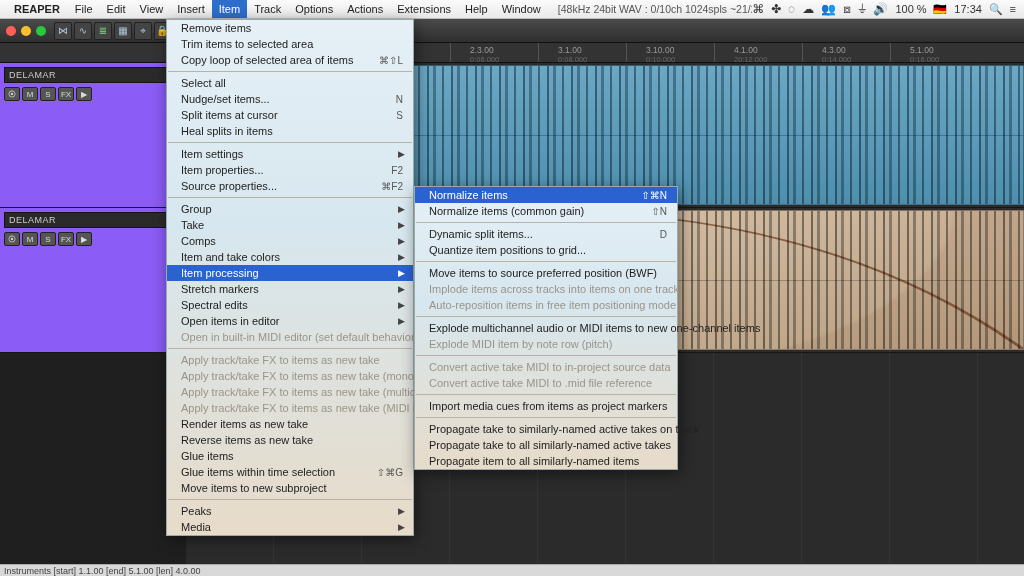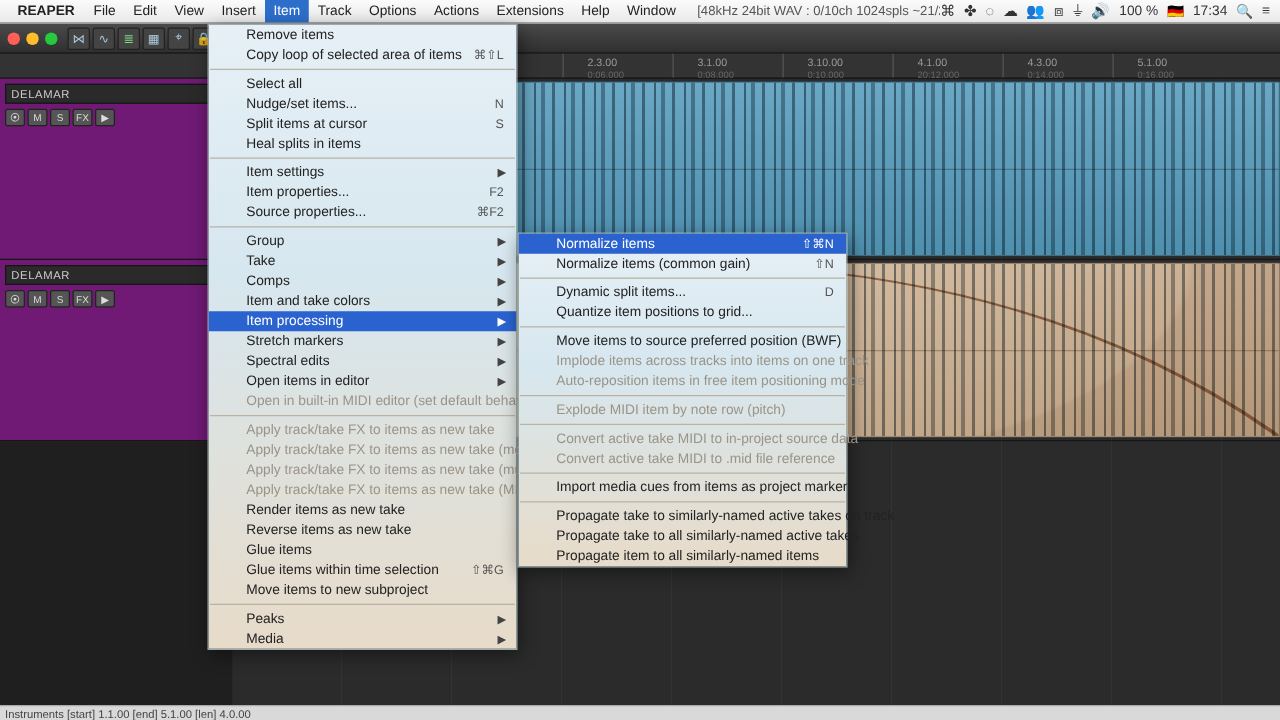--- a/index.html
+++ b/index.html
@@ -27,21 +27,21 @@
   .tcp { position:absolute; left:0; top:0; bottom:0; width:186px; background:#1f1f1f; }
   .arrange { position:absolute; left:186px; right:0; top:0; bottom:0; background:#2b2b2b; }
 
   .ruler { height:20px; background:#333; border-bottom:1px solid #111; display:flex; color:#999; font-size:8.5px; }
   .ruler .seg { border-left:1px solid #555; padding:2px 19px; flex:0 0 88px; white-space:nowrap; }
   .ruler .seg .sub { color:#666; font-size:7.5px; display:block; }
 
   .track-row { position:relative; height:145px; border-bottom:1px solid #171717; }
   .track-row.lower { height:145px; }
   .tcp .thead { height:20px; background:#333; border-bottom:1px solid #111; }
-  .tcp .trow { height:145px; border-bottom:1px solid #171717; background:#701a75; padding:4px; color:#ccc; font-size:9px; }
+  .tcp .trow { height:145px; border-bottom:1px solid #171717; background:#8b5cf6; padding:4px; color:#ccc; font-size:9px; }
   .tcp .trow .tname { background:#2a2a2a; padding:2px 4px; border:1px solid #151515; margin-bottom:4px; font-size:9px; letter-spacing:.5px; }
   .tcp .trow .btns { display:flex; gap:2px; flex-wrap:wrap; }
   .tcp .trow .btn { width:16px; height:14px; background:#555; border:1px solid #222; border-radius:2px; font-size:8px; display:flex; align-items:center; justify-content:center; color:#ddd; }
 
   
   .item { position:absolute; top:2px; bottom:2px; border:1px solid rgba(0,0,0,.35); border-radius:1px; overflow:hidden; }
   .item.blue { background:linear-gradient(#6aa8c4,#4e8fae); left:0; right:0; }
   .item.blue::after, .item.tan::after { content:""; position:absolute; inset:0; background:
      repeating-linear-gradient(90deg, rgba(10,30,45,.55) 0 2px, transparent 2px 6px, rgba(10,30,45,.4) 6px 9px, transparent 9px 15px, rgba(10,30,45,.5) 15px 17px, transparent 17px 24px);
      mix-blend-mode:multiply; opacity:.9; }
@@ -51,21 +51,21 @@
   .item.tan .fade::before { content:""; position:absolute; right:0; top:0; width:100%; height:100%; background:radial-gradient(140% 200% at 0% 0%, transparent 60%, rgba(100,50,20,.08) 61%); }
   .item.tan .fcurve { position:absolute; right:0; top:0; width:55%; height:100%; }
   .item.tan .fcurve svg { width:100%; height:100%; }
 
   
   .arrange .grid { position:absolute; inset:20px 0 0 0; background:
     repeating-linear-gradient(90deg, transparent 0 87px, rgba(255,255,255,.04) 87px 88px); }
 
   
   .menu { position:absolute; background:linear-gradient(#e6f0f6,#d7e7ef 40%, #e7dbc9); border:1px solid #9aa; box-shadow:2px 4px 14px rgba(0,0,0,.45); font-size:11px; color:#222; }
-  .menu .row { padding:2px 28px 2px 30px; display:flex; align-items:center; height:16px; white-space:nowrap; position:relative; }
+  .menu .row { padding:2px 28px 2px 14px; display:flex; align-items:center; height:16px; white-space:nowrap; position:relative; }
   .menu .row.sel { background:#2a63d0; color:#fff; }
   .menu .row.dis { color:#9a9488; }
   .menu .sep { height:1px; background:#b8b3a5; margin:3px 1px; }
   .menu .row .arw { position:absolute; right:8px; font-size:9px; color:#444; }
   .menu .row.sel .arw { color:#fff; }
   .menu .row .sc { position:absolute; right:10px; font-size:10px; color:#555; }
   .menu .row.sel .sc { color:#fff; }
 
   .statusbar { position:absolute; left:0; right:0; bottom:0; height:12px; background:#d9d9d9; border-top:1px solid #aaa; font-size:9px; color:#444; padding:0 4px; display:flex; align-items:center; }
 </style>
@@ -178,20 +178,23 @@
       </div>
     </div>
   </div>
 </div>
 
 <div class="menu" id="item-menu" style="left:166px; top:19px; width:248px;">
     <div class="row">
       <span>Remove items</span>
     </div>
     <div class="row">
+      <span>Trim items to selected area</span>
+    </div>
+    <div class="row">
       <span>Copy loop of selected area of items</span>
       <span class="sc">⌘⇧L</span>
     </div>
     <div class="sep"></div>
     <div class="row">
       <span>Select all</span>
     </div>
     <div class="row">
       <span>Nudge/set items...</span>
       <span class="sc">N</span>
@@ -313,20 +316,23 @@
     <div class="row">
       <span>Move items to source preferred position (BWF)</span>
     </div>
     <div class="row dis">
       <span>Implode items across tracks into items on one track</span>
     </div>
     <div class="row dis">
       <span>Auto-reposition items in free item positioning mode</span>
     </div>
     <div class="sep"></div>
+    <div class="row">
+      <span>Explode multichannel audio or MIDI items to new one-channel items</span>
+    </div>
     <div class="row dis">
       <span>Explode MIDI item by note row (pitch)</span>
     </div>
     <div class="sep"></div>
     <div class="row dis">
       <span>Convert active take MIDI to in-project source data</span>
     </div>
     <div class="row dis">
       <span>Convert active take MIDI to .mid file reference</span>
     </div>

